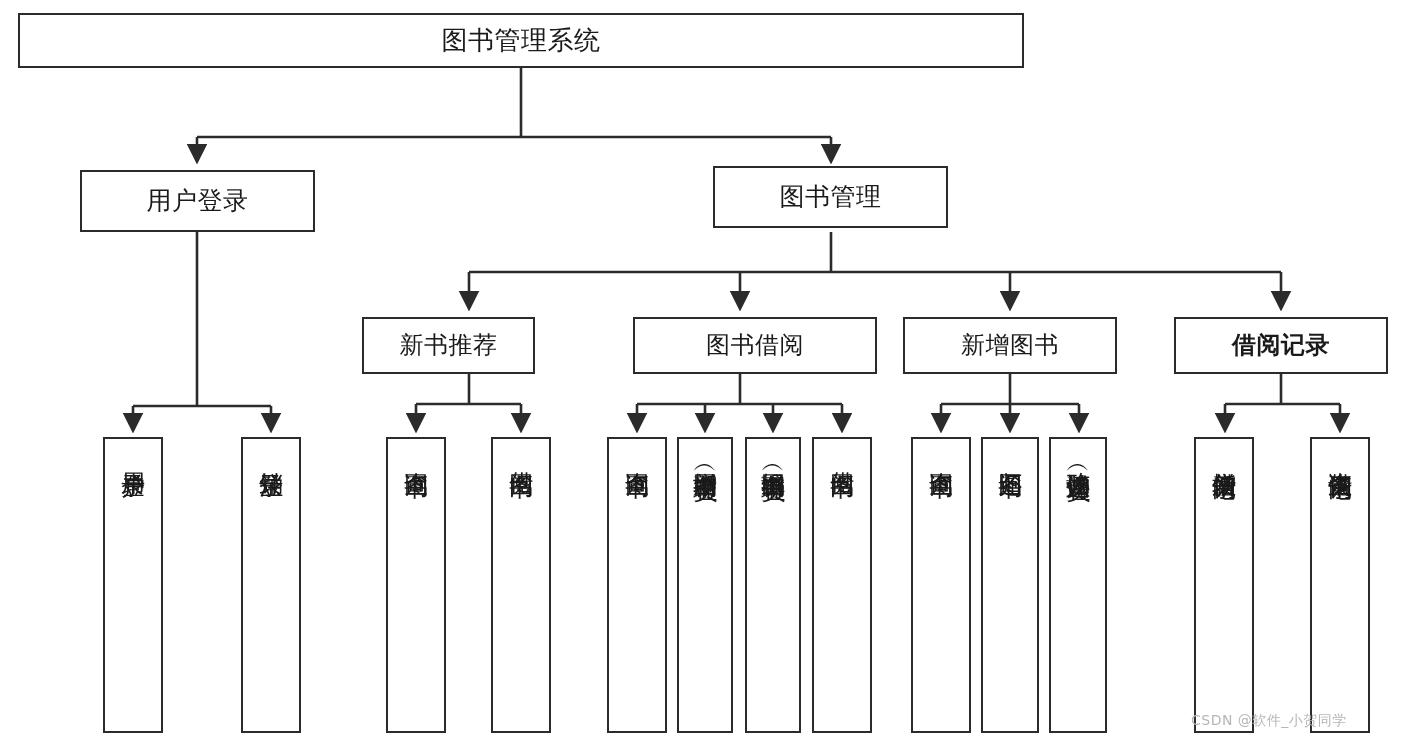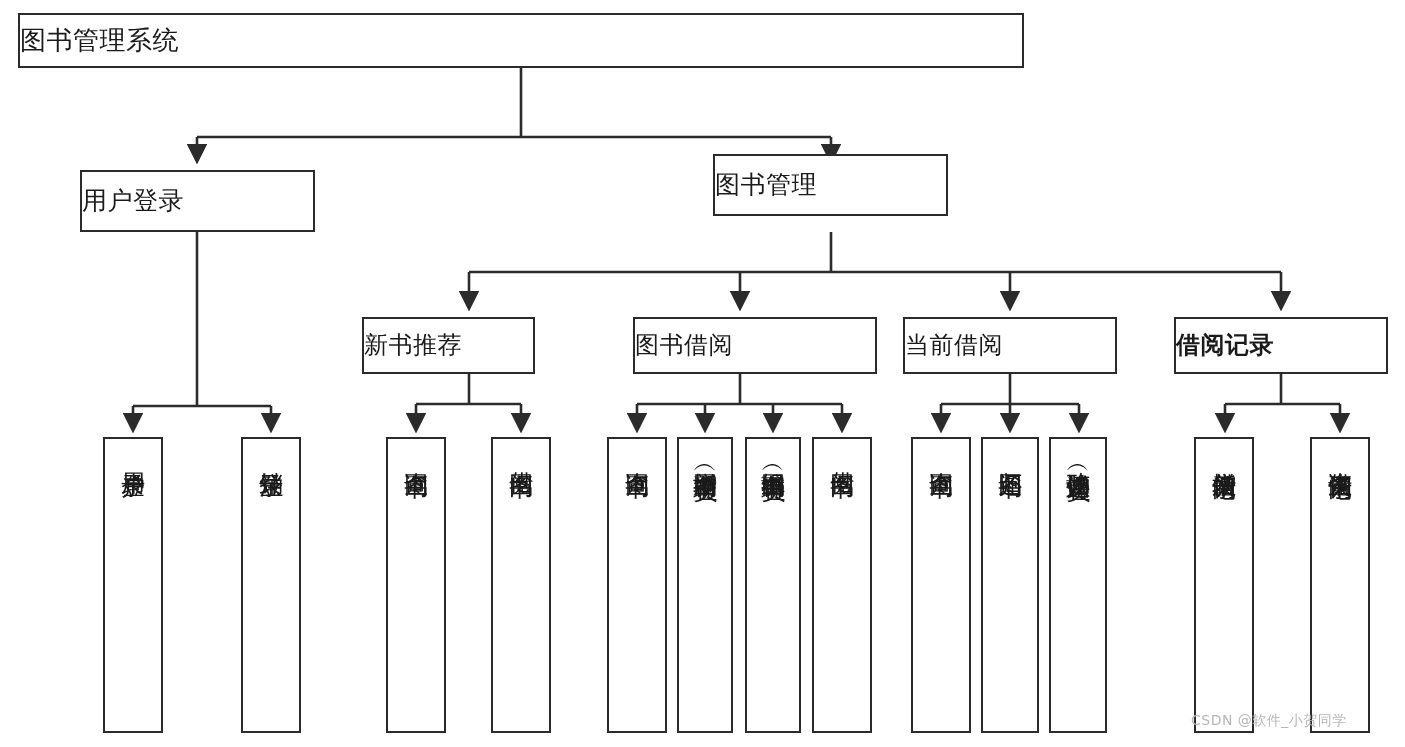--- a/index.html
+++ b/index.html
@@ -28,21 +28,21 @@
     height: 747px;
     display: block;
   }
   .node-box {
     position: absolute;
     box-sizing: border-box;
     background: #ffffff;
     border: 2.5px solid #2b2b2b;
     display: flex;
     align-items: center;
-    justify-content: flex-start;
+    justify-content: center;
     overflow: hidden;
   }
   .node-label-h {
     font-size: 25px;
     line-height: 1.15;
     color: #1a1a1a;
     letter-spacing: 0.5px;
     white-space: nowrap;
     text-align: center;
   }
@@ -132,34 +132,34 @@
   </svg>
 
   <div class="node-box level-1" style="left:18px; top:13px; width:1006px; height:55px;">
     <span class="node-label-h">图书管理系统</span>
   </div>
 
   <div class="node-box level-2" style="left:80px; top:170px; width:235px; height:62px;">
     <span class="node-label-h">用户登录</span>
   </div>
 
-  <div class="node-box level-2" style="left:713px; top:154px; width:235px; height:62px;">
+  <div class="node-box level-2" style="left:713px; top:166px; width:235px; height:62px;">
     <span class="node-label-h">图书管理</span>
   </div>
 
   <div class="node-box level-3" style="left:362px; top:317px; width:173px; height:57px;">
     <span class="node-label-h">新书推荐</span>
   </div>
 
   <div class="node-box level-3" style="left:633px; top:317px; width:244px; height:57px;">
     <span class="node-label-h">图书借阅</span>
   </div>
 
   <div class="node-box level-3" style="left:903px; top:317px; width:214px; height:57px;">
-    <span class="node-label-h">当前借阅</span>
+    <span class="node-label-h">新增图书</span>
   </div>
 
   <div class="node-box level-3" style="left:1174px; top:317px; width:214px; height:57px;font-weight:bold;">
     <span class="node-label-h">借阅记录</span>
   </div>
 
   <div class="node-box leaf" style="left:103px; top:437px; width:60px; height:296px;">
     <span class="node-label-v">用户登录</span>
   </div>
 

